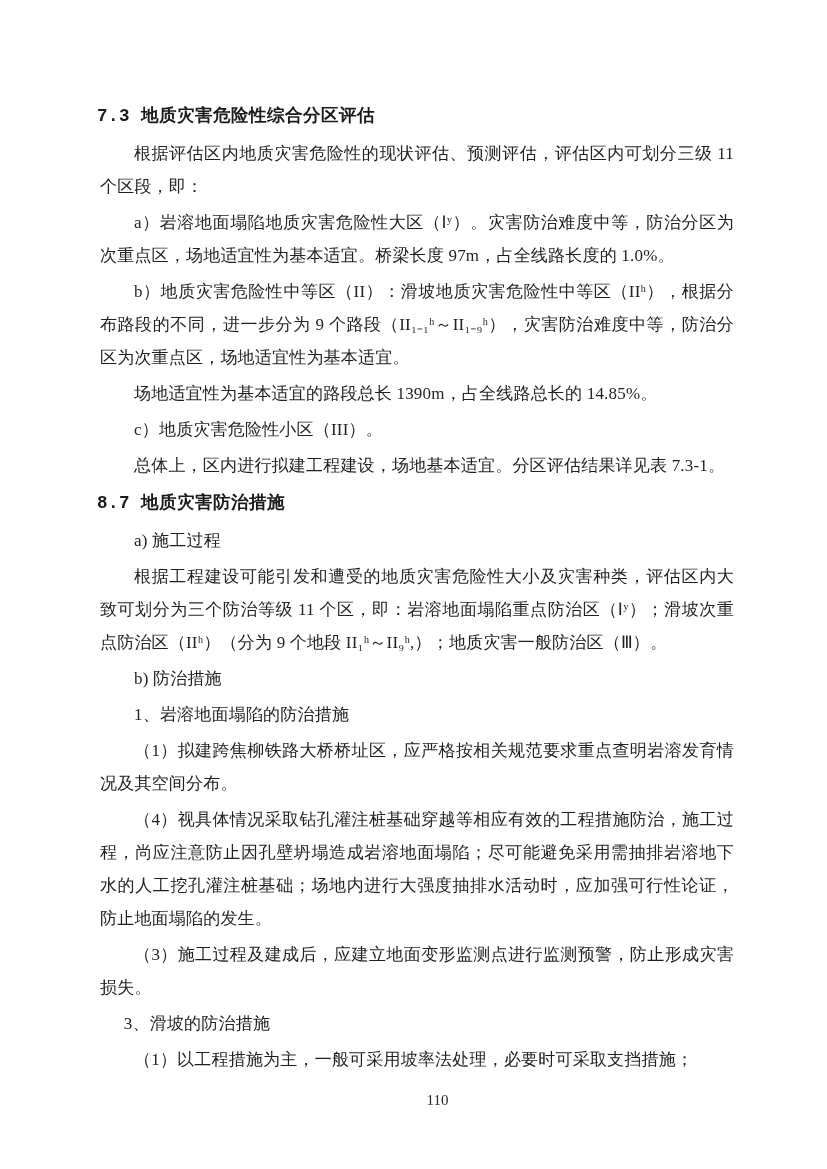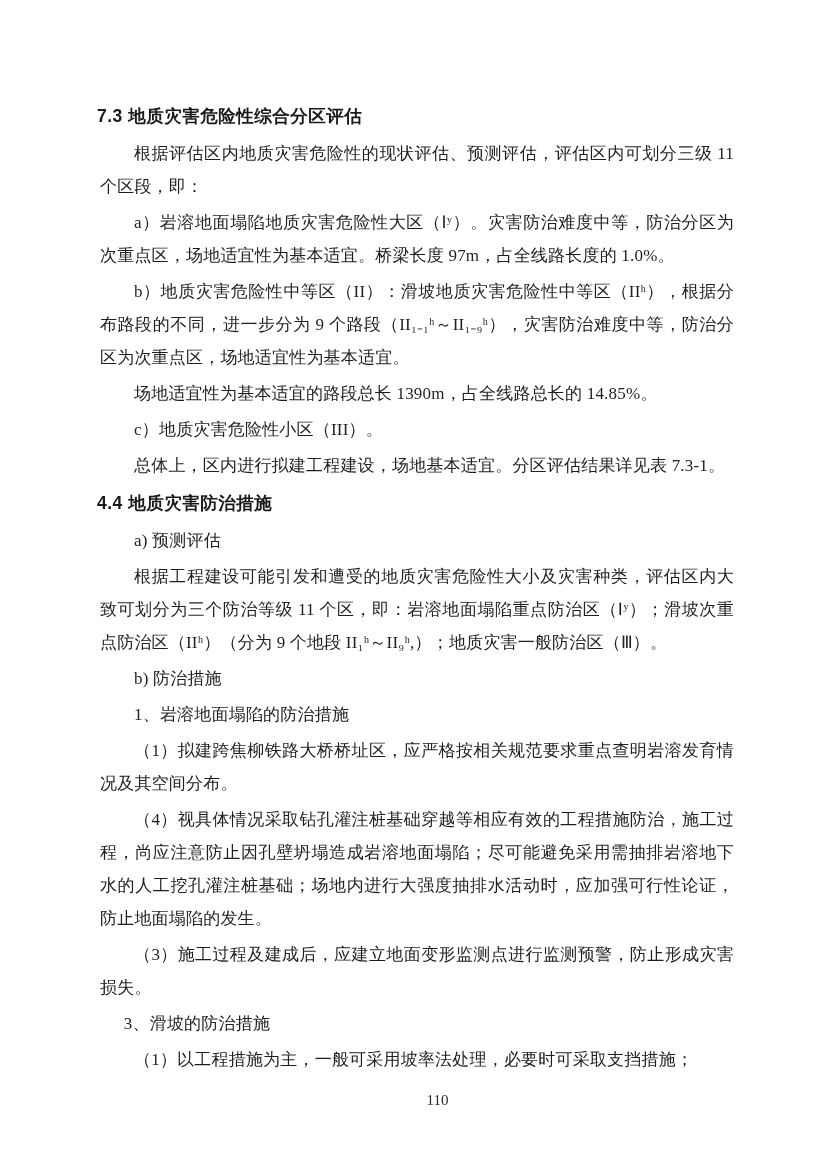--- a/index.html
+++ b/index.html
@@ -16,21 +16,21 @@
     font-family: "Liberation Serif", "DejaVu Serif", serif;
     color: #1f1f1f;
   }
   .content {
     position: absolute;
     left: 97px;
     top: 98px;
     width: 640px;
   }
   .sec-heading {
-    font-family: Liberation Sans, sans-serif;
+    font-family: Liberation Mono, monospace;
     font-weight: 700;
     font-size: 17.5px;
     line-height: 36px;
     margin: 0;
     letter-spacing: 0.5px;
     color: #1a1a1a;
   }
   .para {
     margin: 3px;
     font-size: 17px;
@@ -61,23 +61,23 @@
 
     <h2 class="sec-heading">7.3 地质灾害危险性综合分区评估</h2>
 
     <p class="para indent-2">根据评估区内地质灾害危险性的现状评估、预测评估，评估区内可划分三级 11 个区段，即：</p>
     <p class="para indent-2">a）岩溶地面塌陷地质灾害危险性大区（Ⅰʸ）。灾害防治难度中等，防治分区为次重点区，场地适宜性为基本适宜。桥梁长度 97m，占全线路长度的 1.0%。</p>
     <p class="para indent-2">b）地质灾害危险性中等区（II）：滑坡地质灾害危险性中等区（IIʰ），根据分布路段的不同，进一步分为 9 个路段（II₁₋₁ʰ～II₁₋₉ʰ），灾害防治难度中等，防治分区为次重点区，场地适宜性为基本适宜。</p>
     <p class="para indent-2">场地适宜性为基本适宜的路段总长 1390m，占全线路总长的 14.85%。</p>
     <p class="para indent-2">c）地质灾害危险性小区（III）。</p>
     <p class="para indent-2">总体上，区内进行拟建工程建设，场地基本适宜。分区评估结果详见表 7.3-1。</p>
 
-    <h2 class="sec-heading">4.4 地质灾害防治措施</h2>
+    <h2 class="sec-heading">8.7 地质灾害防治措施</h2>
 
-    <p class="para indent-2">a) 预测评估</p>
+    <p class="para indent-2">a) 施工过程</p>
     <p class="para indent-2">根据工程建设可能引发和遭受的地质灾害危险性大小及灾害种类，评估区内大致可划分为三个防治等级 11 个区，即：岩溶地面塌陷重点防治区（Ⅰʸ）；滑坡次重点防治区（IIʰ）（分为 9 个地段 II₁ʰ～II₉ʰ,）；地质灾害一般防治区（Ⅲ）。</p>
     <p class="para indent-2">b) 防治措施</p>
     <p class="para indent-2">1、岩溶地面塌陷的防治措施</p>
     <p class="para indent-2">（1）拟建跨焦柳铁路大桥桥址区，应严格按相关规范要求重点查明岩溶发育情况及其空间分布。</p>
     <p class="para indent-2">（4）视具体情况采取钻孔灌注桩基础穿越等相应有效的工程措施防治，施工过程，尚应注意防止因孔壁坍塌造成岩溶地面塌陷；尽可能避免采用需抽排岩溶地下水的人工挖孔灌注桩基础；场地内进行大强度抽排水活动时，应加强可行性论证，防止地面塌陷的发生。</p>
     <p class="para indent-2">（3）施工过程及建成后，应建立地面变形监测点进行监测预警，防止形成灾害损失。</p>
     <p class="para indent-14">3、滑坡的防治措施</p>
     <p class="para indent-2">（1）以工程措施为主，一般可采用坡率法处理，必要时可采取支挡措施；</p>
 
   </main>

